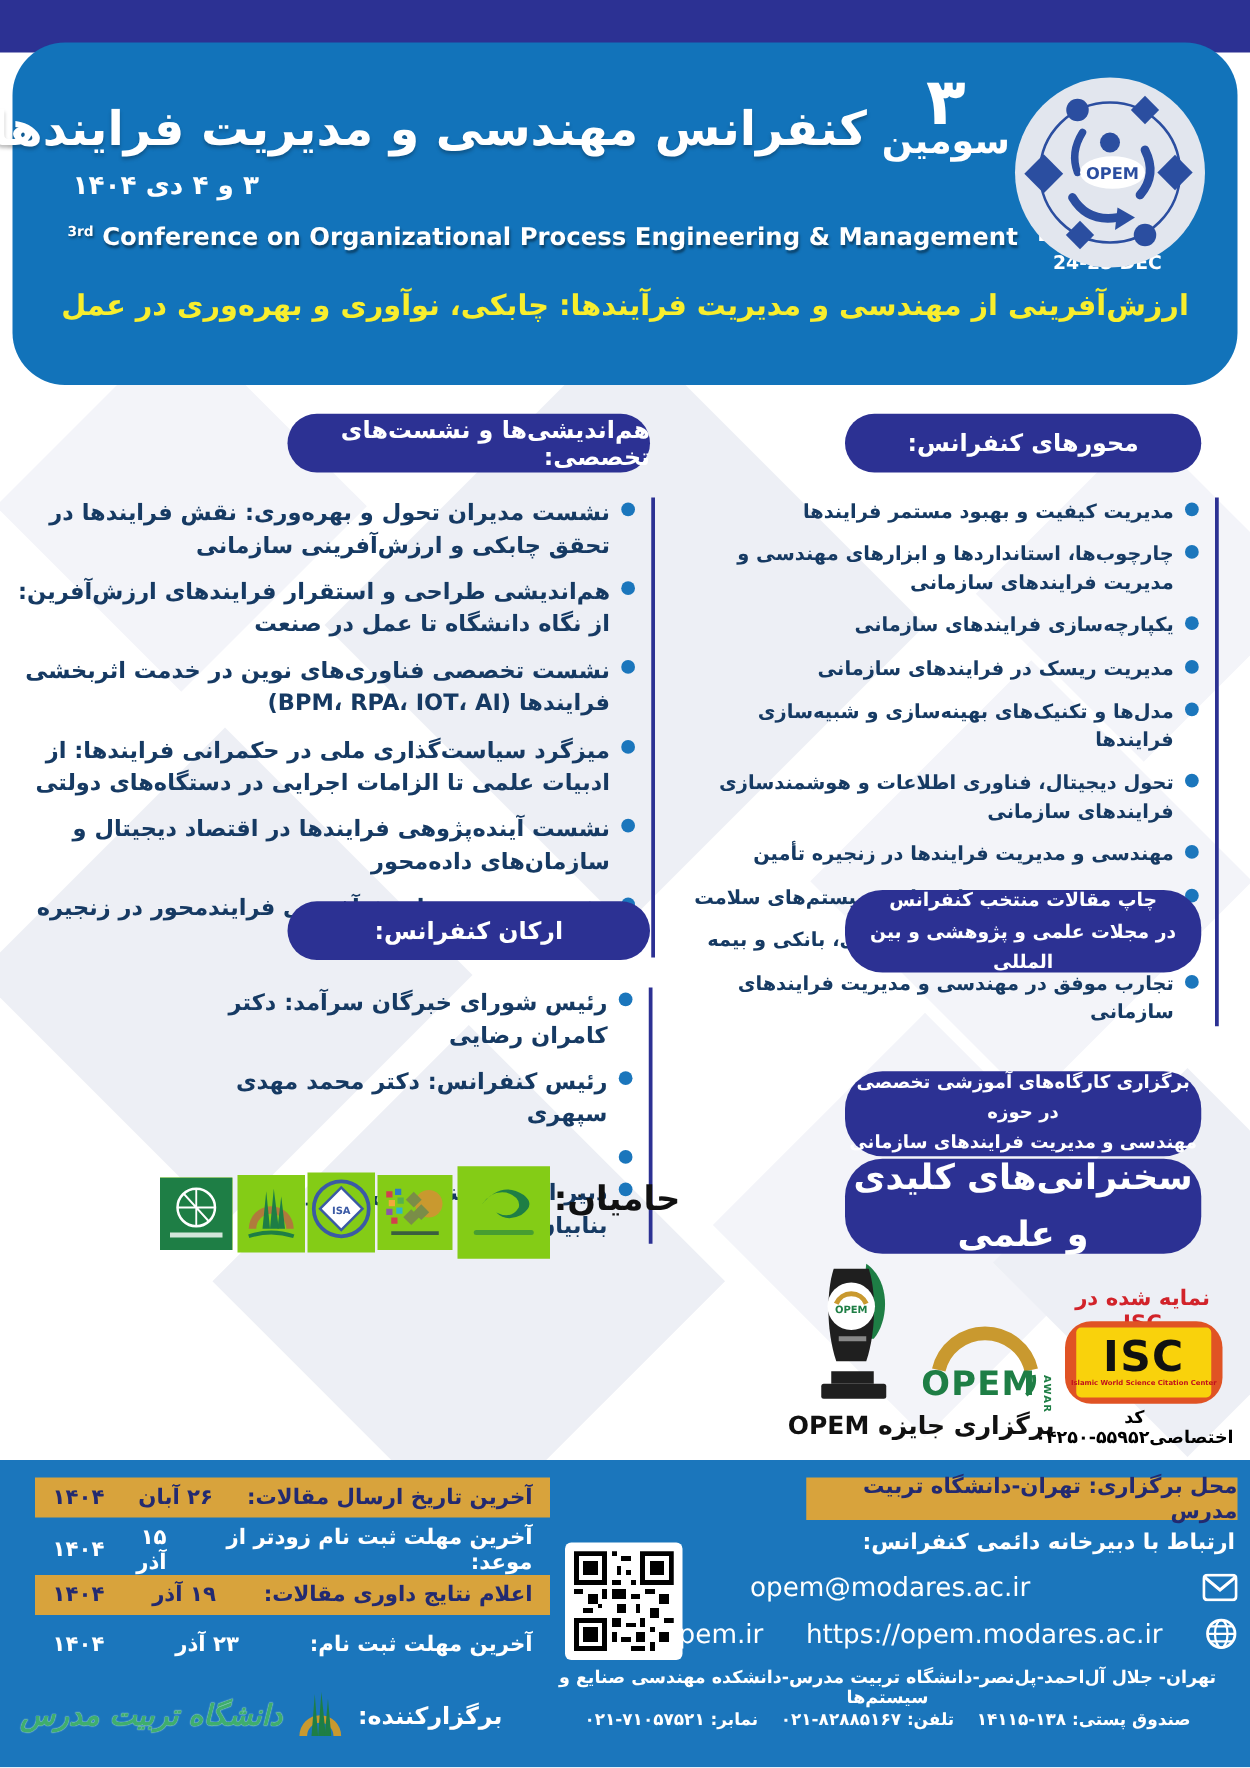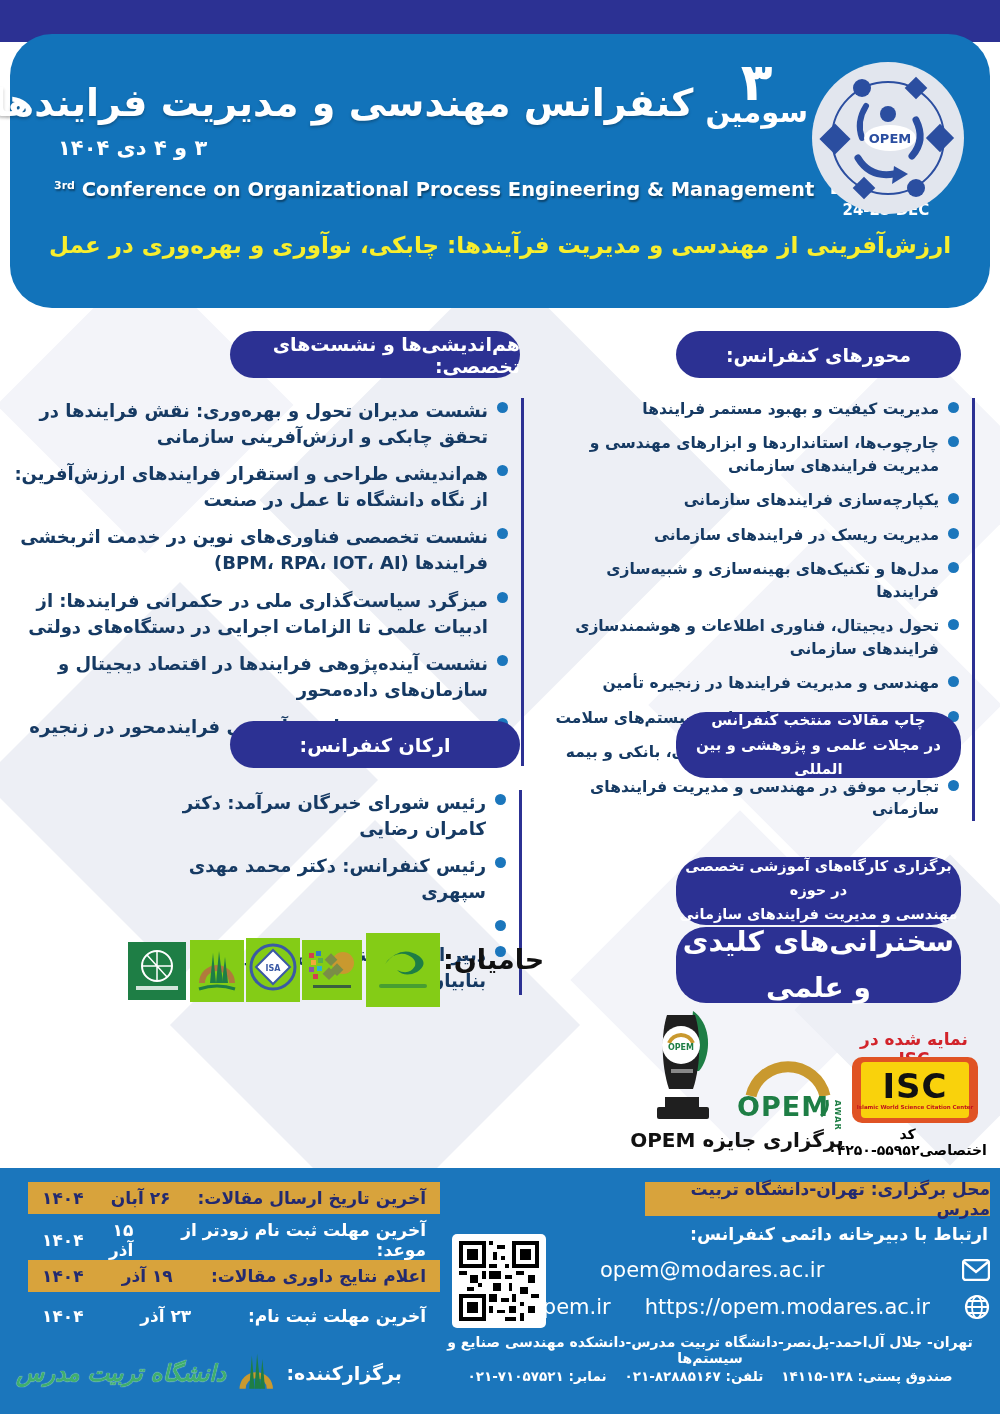--- a/index.html
+++ b/index.html
@@ -43,21 +43,21 @@
   
   .navybox{position:absolute;z-index:2;background:#2c3193;color:#fff;border-radius:30px;display:flex;flex-direction:column;align-items:center;justify-content:center;direction:rtl;text-align:center;line-height:1.65;font-weight:600;}
 
   
   .sponsors-label{position:absolute;z-index:2;left:443px;top:944px;font-size:27px;font-weight:bold;color:#111;direction:rtl;}
   .sp{position:absolute;z-index:2;background:#84cc16;display:flex;align-items:center;justify-content:center;}
 
   
   .award-caption{position:absolute;z-index:2;left:628px;top:1128px;width:218px;text-align:center;font-size:20px;font-weight:bold;color:#111;direction:rtl;}
   .isc-indexed{position:absolute;z-index:2;left:845px;top:1029px;width:138px;text-align:center;font-size:17px;font-weight:bold;color:#d2232a;direction:rtl;}
-  .isc-logo{position:absolute;z-index:2;left:852px;top:1057px;width:126px;height:66px;background:#e05324;border-radius:10px;padding:5px 9px;display:flex;flex-direction:column;align-items:center;justify-content:center;}
+  .isc-logo{position:absolute;z-index:2;left:852px;top:1057px;width:126px;height:66px;background:#e05324;border-radius:21px;padding:5px 9px;display:flex;flex-direction:column;align-items:center;justify-content:center;}
   .isc-inner{width:100%;height:100%;background:#f9d20c;border-radius:4px;display:flex;flex-direction:column;align-items:center;justify-content:center;line-height:1;}
   .isc-word{font-size:34px;font-weight:bold;color:#111;letter-spacing:1px;}
   .isc-sub{font-size:5.5px;font-weight:bold;color:#c1121c;margin-top:2px;white-space:nowrap;}
   .isc-code{position:absolute;z-index:2;left:820px;top:1126px;width:175px;text-align:center;font-size:14px;font-weight:bold;color:#000;direction:rtl;}
   .ltr{direction:ltr;unicode-bidi:isolate;}
 
   
   .footer{left:0;top:1168px;width:1000px;height:246px;background:#1b76bc;z-index:1;}
   .gold{background:#d8a33c;color:#232a70;}
   .dl-row{position:absolute;z-index:2;left:28px;width:412px;height:32px;display:flex;direction:rtl;align-items:center;justify-content:space-between;padding:0 14px;font-size:17px;font-weight:bold;color:#fff;}

